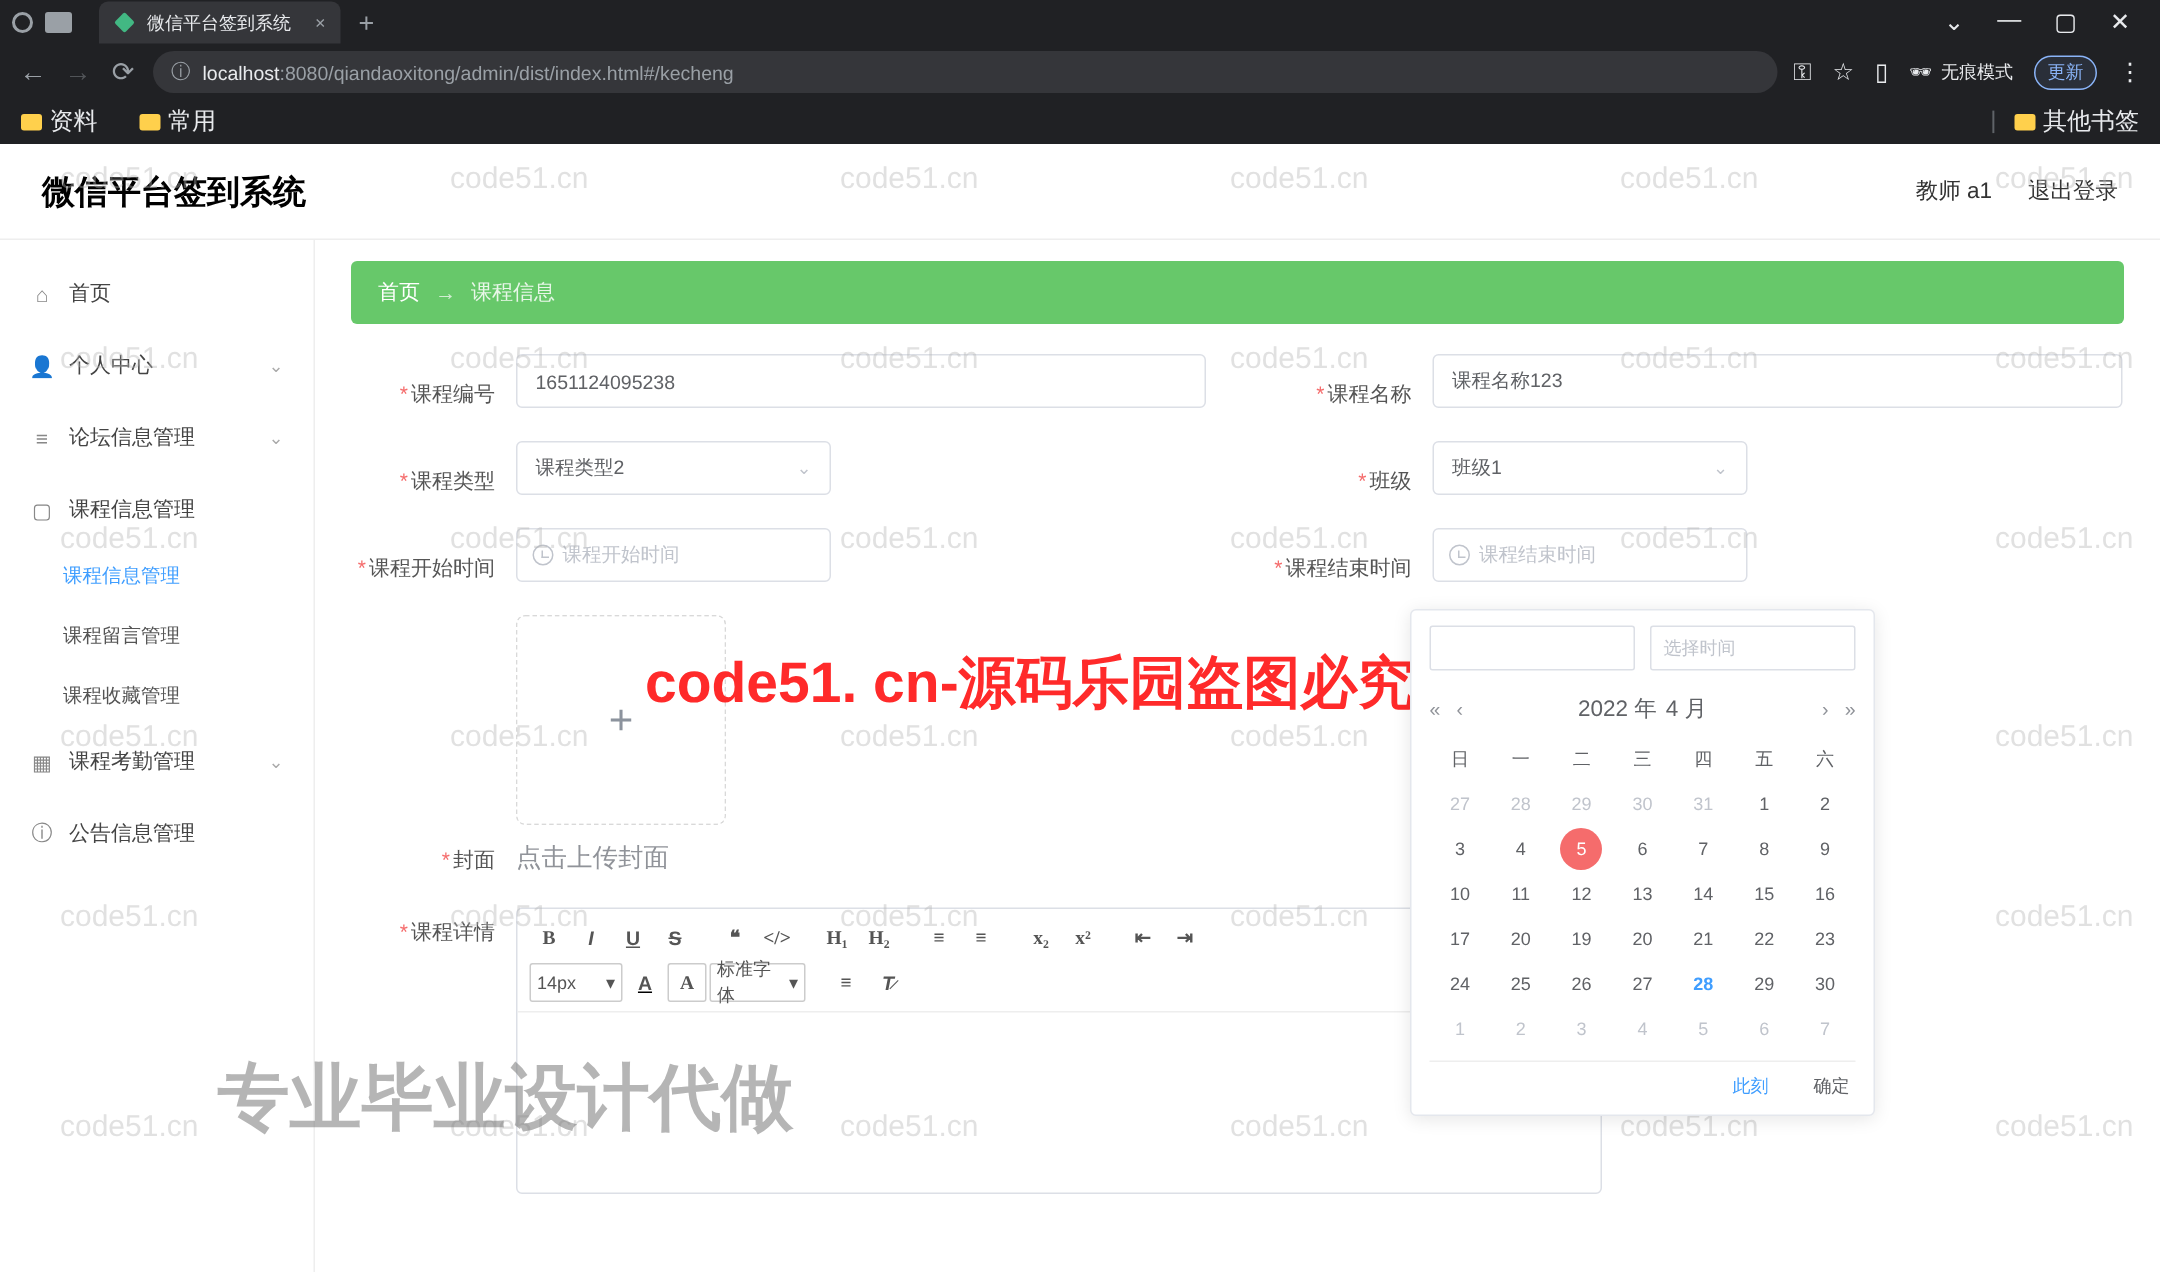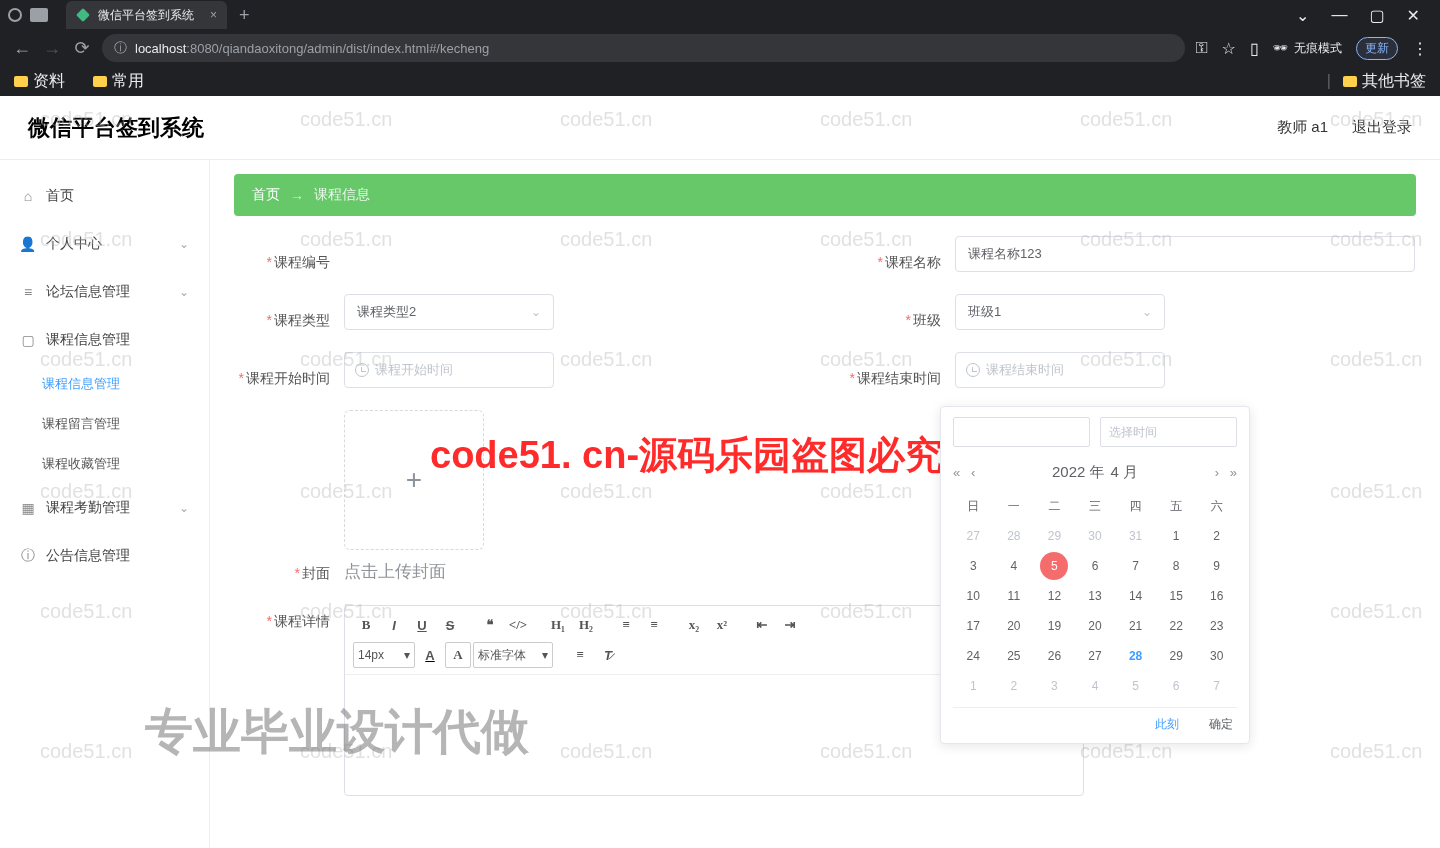--- a/index.html
+++ b/index.html
@@ -199,20 +199,23 @@
     <div class="content">
       <div class="breadcrumb">
         <span>首页</span>
         <span class="sep">→</span>
         <span class="cur">课程信息</span>
       </div>
 
       <div class="form">
         <div class="form-row">
           <div class="label"><span class="req">*</span><span>课程编号</span></div>
+          <div class="input disabled">
+              <span>1651124095238</span>
+            </div>
         </div>
         <div class="form-row">
           <div class="label"><span class="req">*</span><span>课程名称</span></div>
           <div class="input">
               <span>课程名称123</span>
             </div>
         </div>
         <div class="form-row">
           <div class="label"><span class="req">*</span><span>课程类型</span></div>
           <div class="select">
@@ -283,21 +286,21 @@
               <span class="tb">⇥</span>
               <div style="flex-basis:100%;height:0"></div>
               <span class="tb sel">
                   <span>14px</span>
                   <span>▾</span>
                 </span>
               <span class="tb">
                   <u style="text-decoration-color:#000">A</u>
                 </span>
               <span class="tb" style="background:#fff;border:1px solid #ccc;border-radius:2px">A</span>
-              <span class="tb sel" style="width:80px">
+              <span class="tb sel" style="width:64px">
                   <span>标准字体</span>
                   <span>▾</span>
                 </span>
               <span class="divider"></span>
               <span class="tb">≡</span>
               <span class="tb"><i>T</i>̷</span>
             </div>
             <div class="edit-area"></div>
           </div>
         </div>

